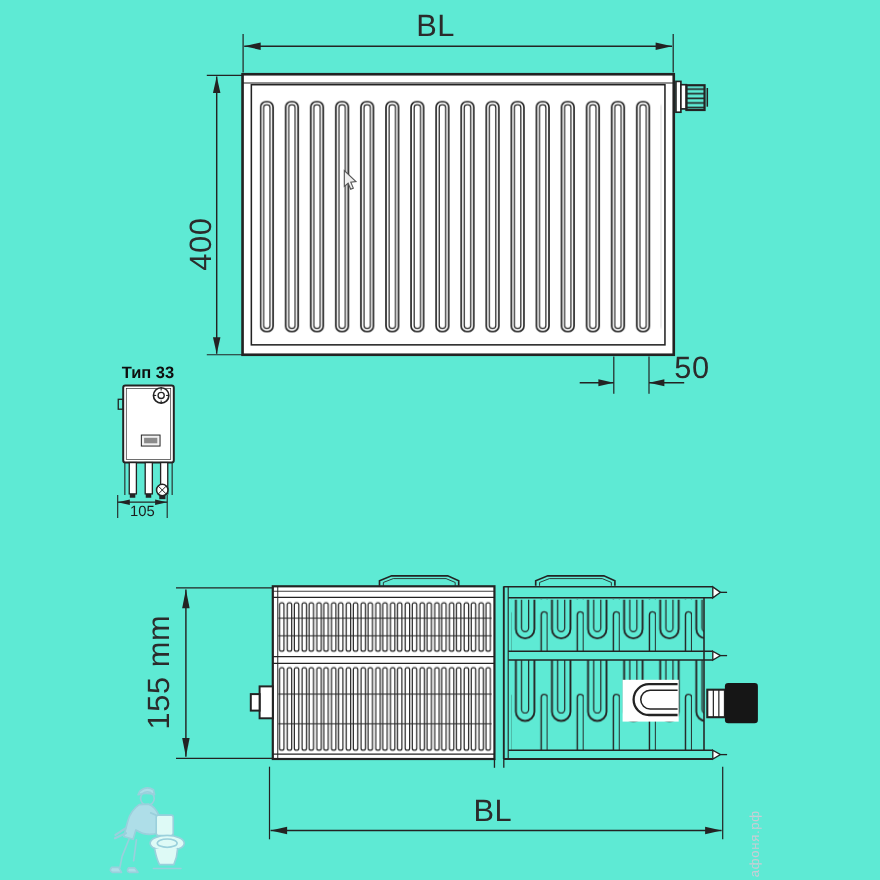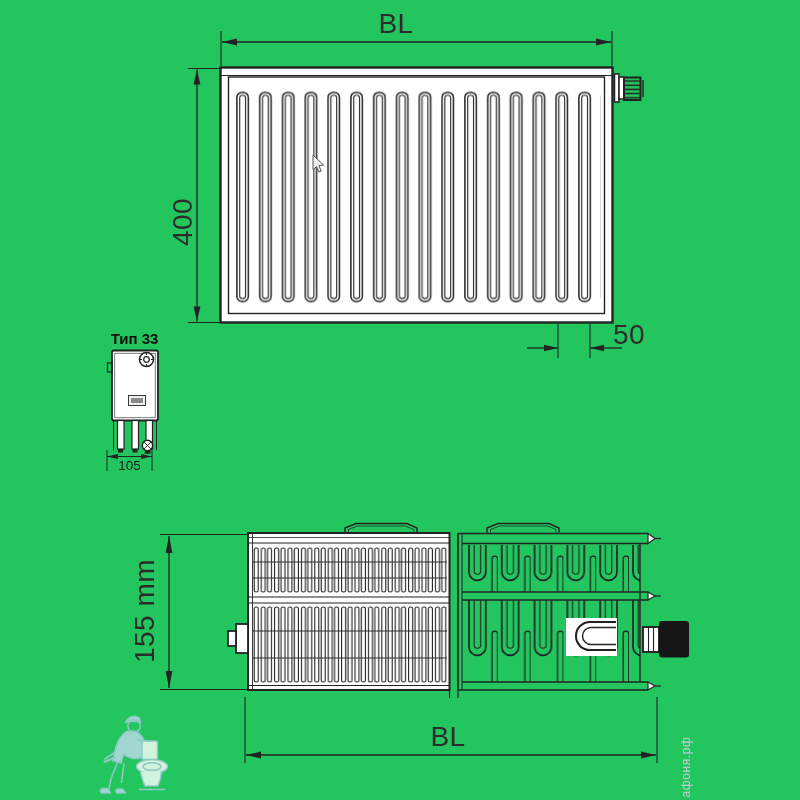--- a/index.html
+++ b/index.html
@@ -1,16 +1,16 @@
 <!DOCTYPE html>
 <html><head>
 <meta charset="utf-8">
 <style>
   html,body{margin:0;padding:0;background:#ffffff;}
-  .canvas{position:relative;width:800px;height:800px;background:#22c55e;overflow:hidden;}
+  .canvas{position:relative;width:800px;height:800px;background:#5eead4;overflow:hidden;}
   svg{position:absolute;left:0;top:0;}
   text{font-family:"Liberation Sans","DejaVu Sans",sans-serif;}
   .dim{font-size:28px;fill:#2b2b2b;letter-spacing:0.5px;}
   .dim-sm{font-size:13.5px;fill:#1d1d1d;}
   .type-label{font-size:15px;font-weight:bold;fill:#0e0e0e;}
   .brand{font-size:12px;letter-spacing:0.6px;}
 </style>
 </head>
 <body>
 

